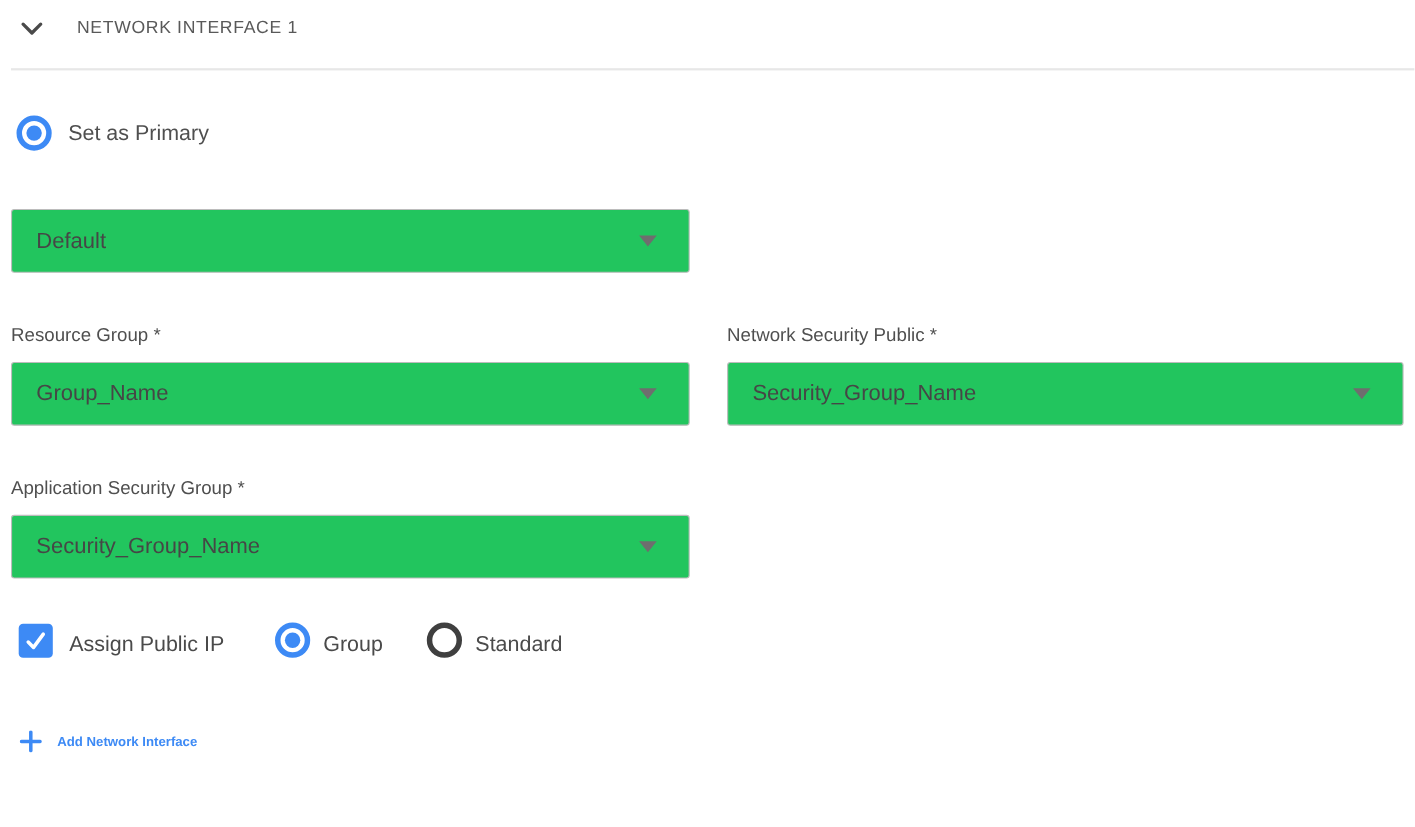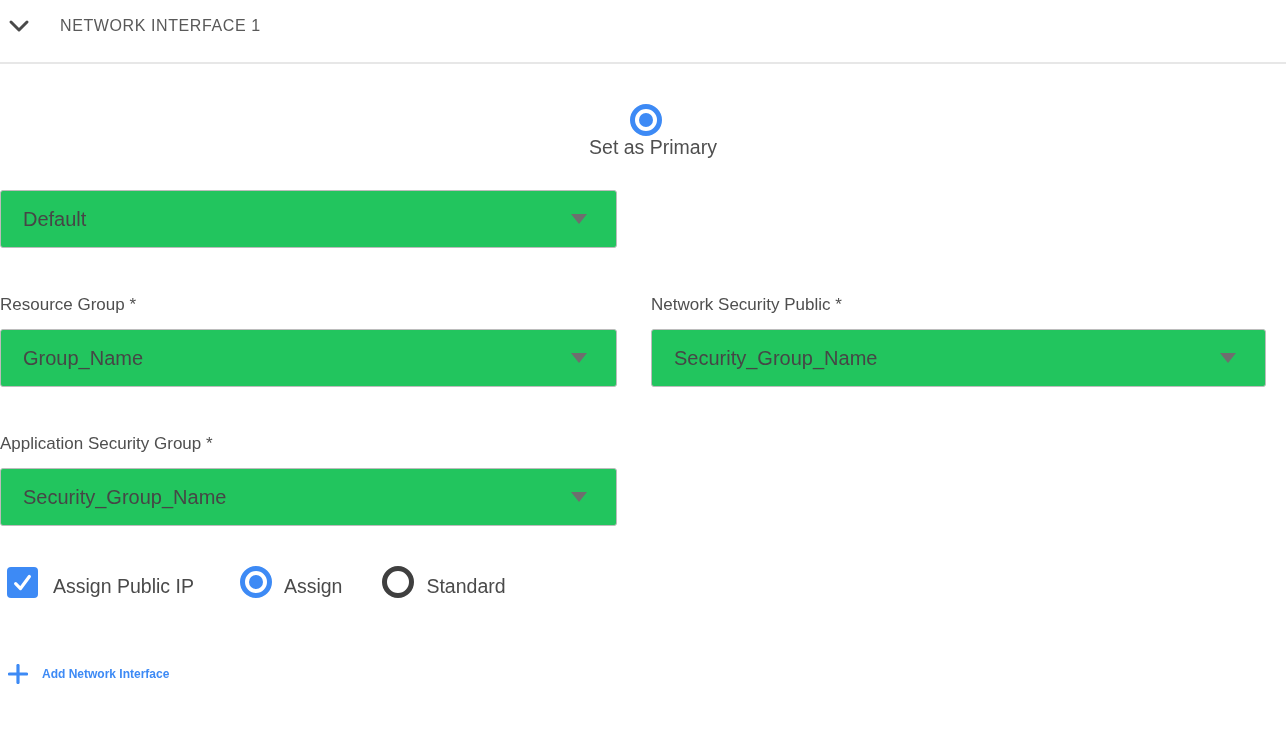--- a/index.html
+++ b/index.html
@@ -3,21 +3,21 @@
 <meta charset="utf-8">
 <style>
   * { box-sizing: border-box; margin: 0; padding: 0; }
   html, body { width: 1286px; height: 752px; }
   body {
     background: #ffffff;
     font-family: "Liberation Sans", sans-serif;
     color: #4f4f4f;
     overflow: hidden;
   }
-  .container { }
+  .container { padding-left: 10px; }
 
   
   .section-header {
     display: flex;
     align-items: center;
     padding-top: 14px;
     height: 38px;
   }
   .collapse-btn {
     background: none;
@@ -40,21 +40,20 @@
   .divider {
     border: none;
     border-top: 2px solid #e7e7e7;
     margin-top: 24px;
   }
 
   
   .choice-row {
     display: flex;
     align-items: center;
-    flex-direction: column;
   }
   .primary-row { margin-top: 40px; margin-left: 5px; height: 34px; }
   .radio {
     width: 32px; height: 32px;
     border-radius: 50%;
     border: 5px solid #3d8af5;
     position: relative;
     flex: 0 0 auto;
     cursor: pointer;
     background: #fff;
@@ -215,21 +214,21 @@
     <span class="checkbox">
       <span style="display:flex">
         <svg width="25" height="25" viewBox="0 0 31 31">
           <polyline points="7,17 13,23 24,8" fill="none" stroke="#ffffff" stroke-width="4" stroke-linecap="round" stroke-linejoin="round"></polyline>
         </svg>
       </span>
     </span>
     <span class="opt-label" style="margin-left:15px;">Assign Public IP</span>
 
     <span class="radio checked opt-basic"></span>
-    <span class="opt-label">Assign</span>
+    <span class="opt-label">Group</span>
 
     <span class="radio unchecked opt-standard"></span>
     <span class="opt-label">Standard</span>
   </div>
 
   
   <a class="add-link">
     <span style="display:flex">
       <svg width="20" height="20" viewBox="0 0 20 20">
         <line x1="10" y1="1.5" x2="10" y2="18.5" stroke="#3d8af5" stroke-width="3.2" stroke-linecap="round"></line>

